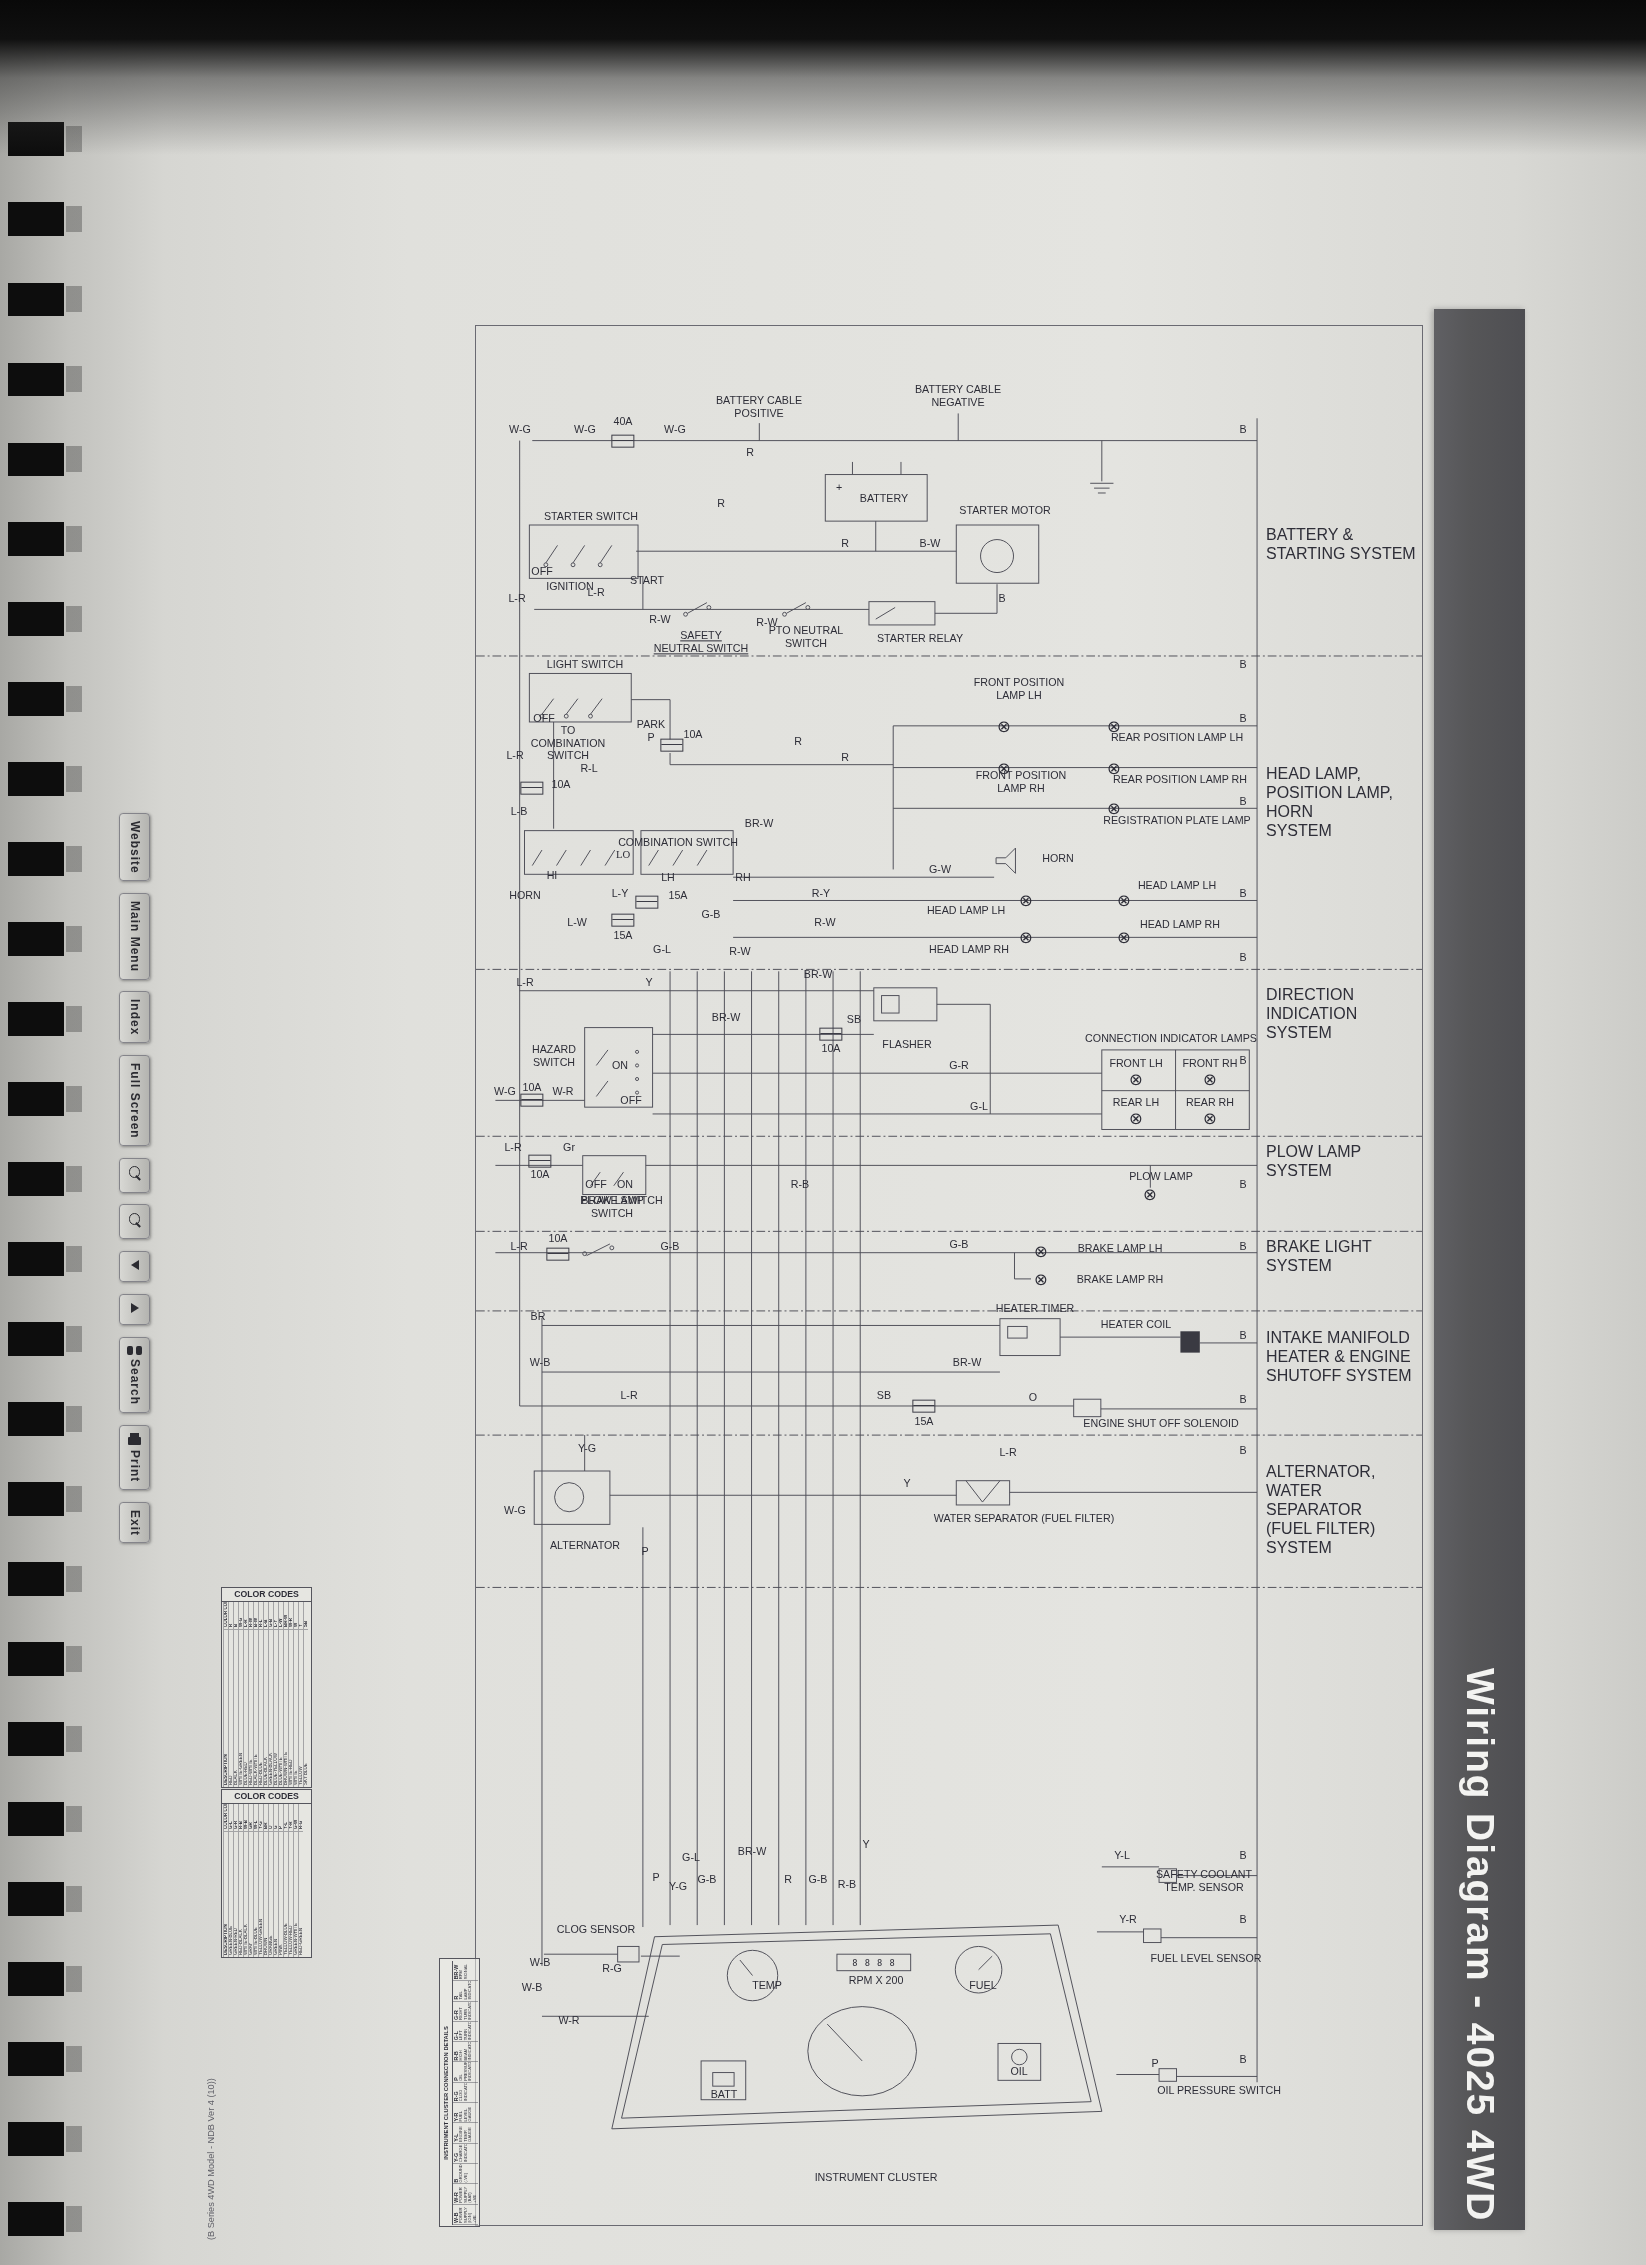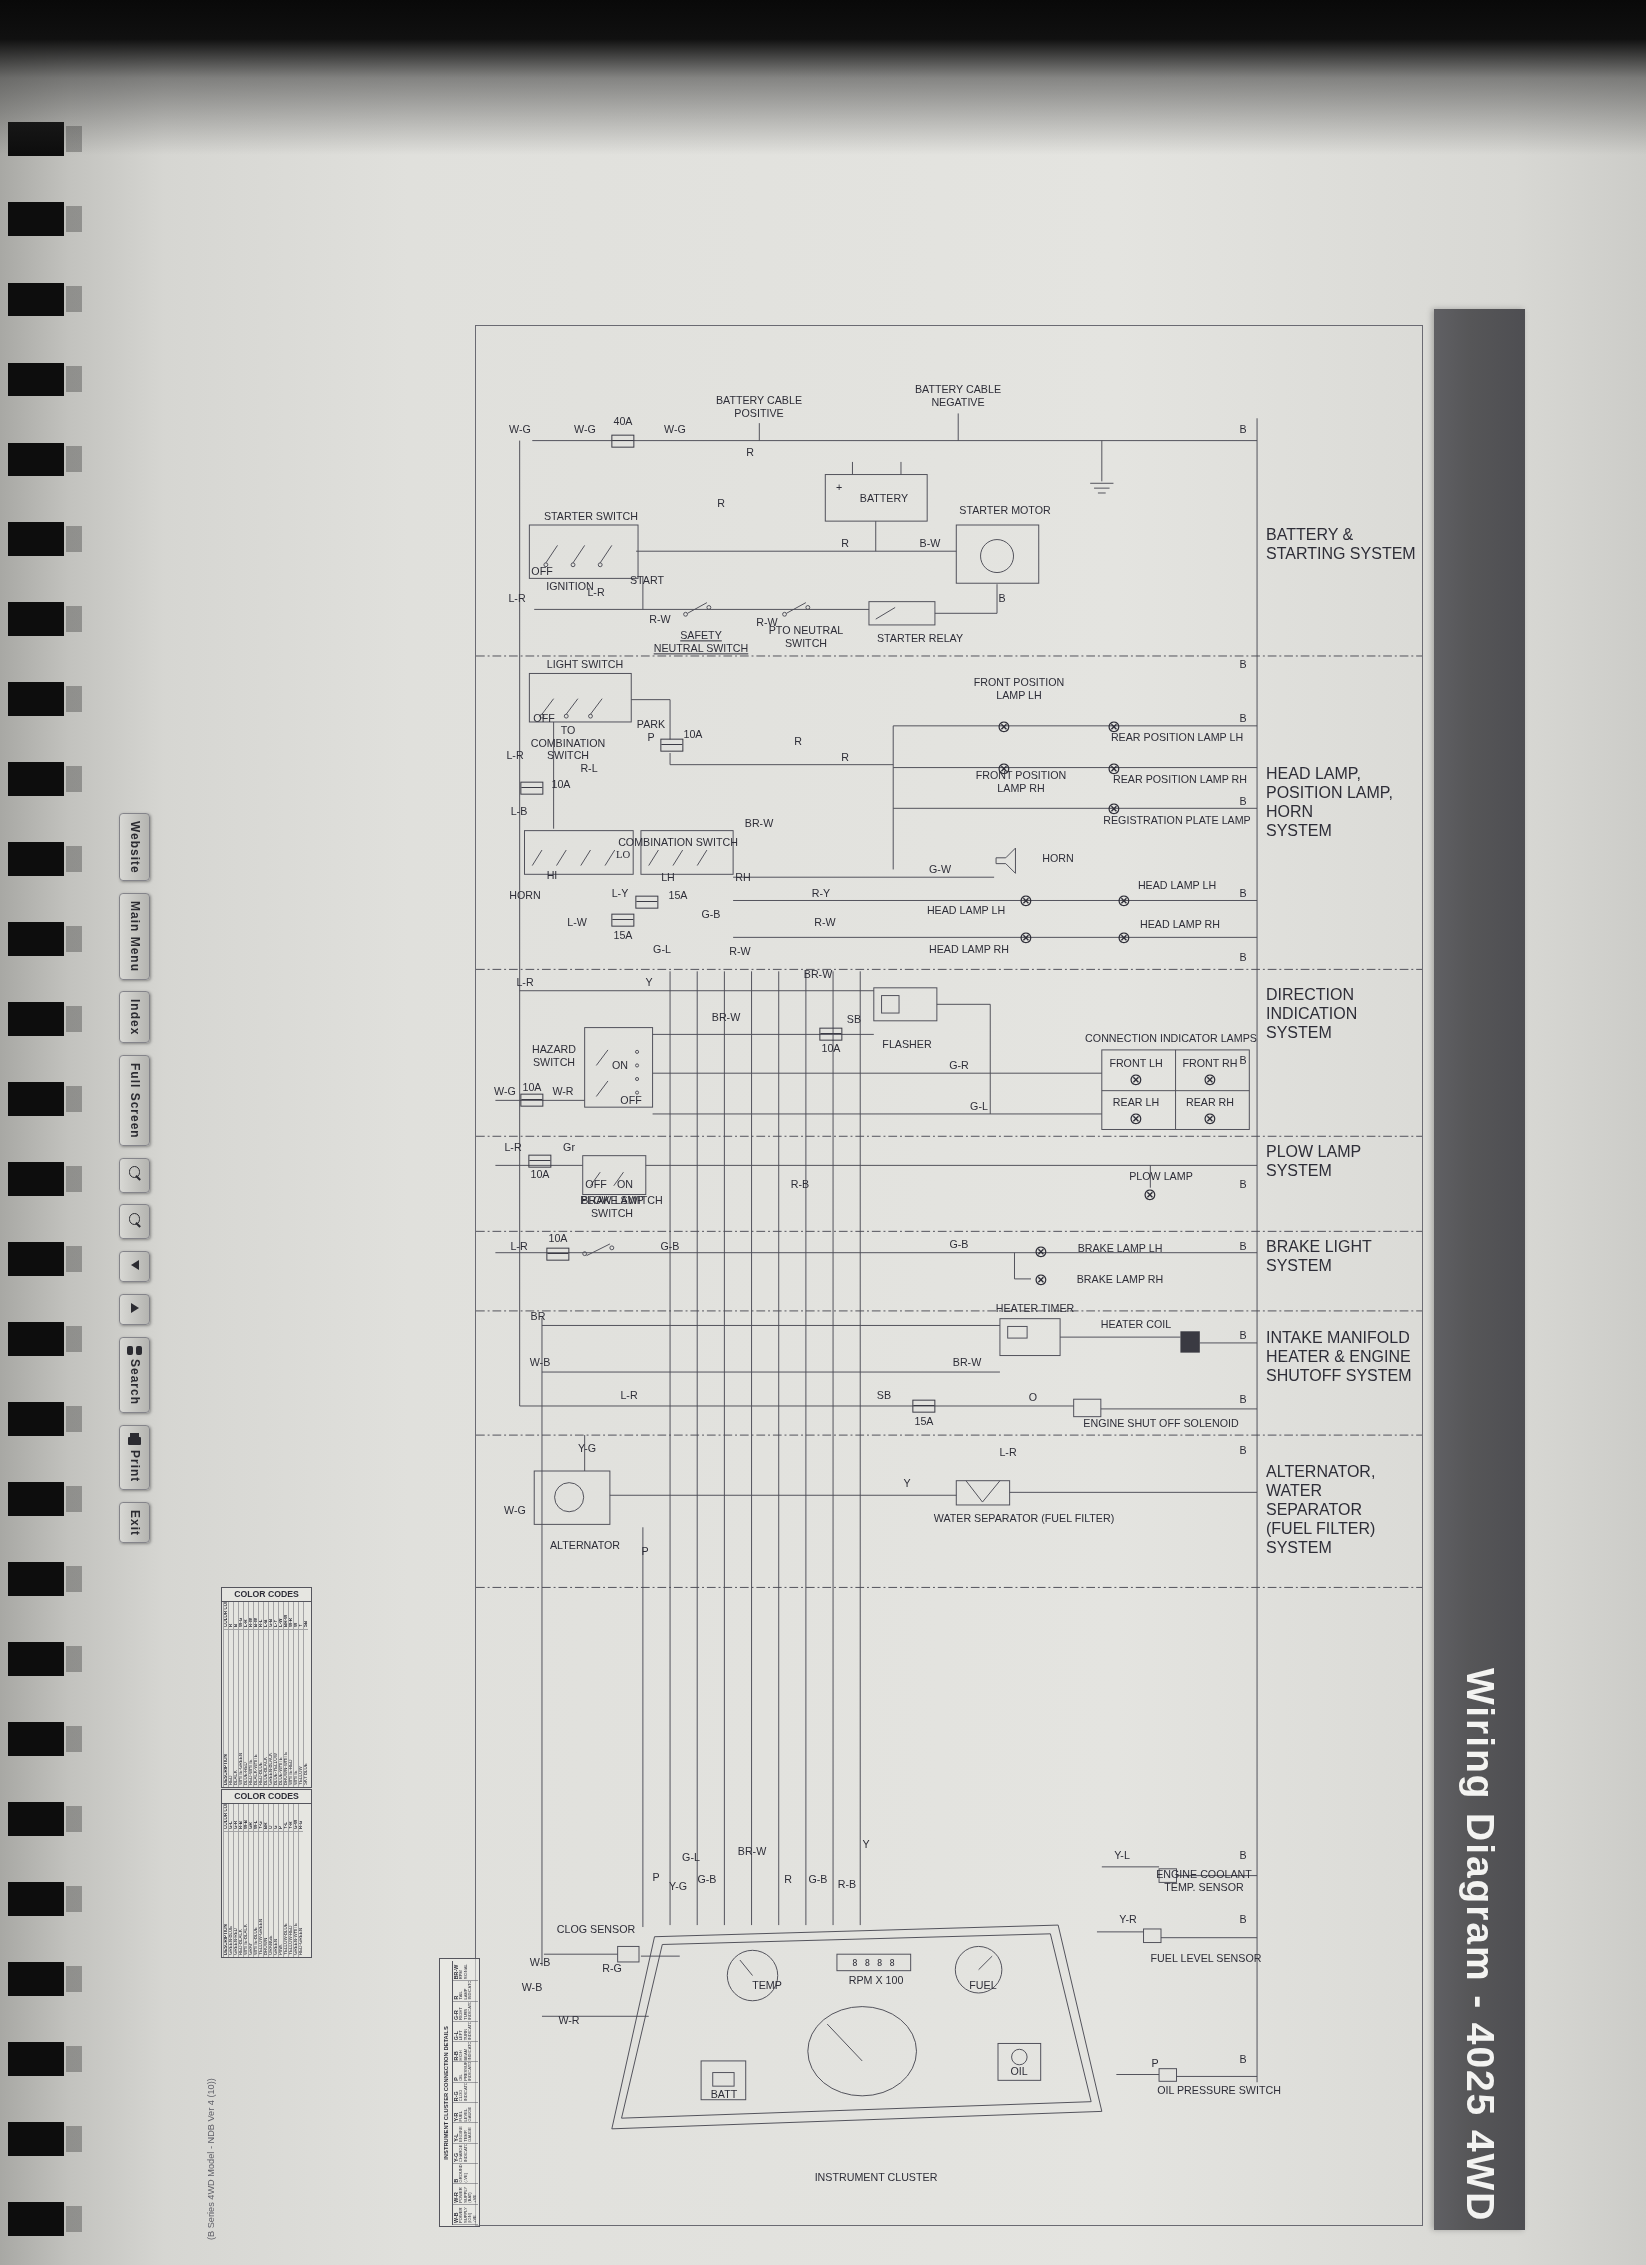--- a/index.html
+++ b/index.html
@@ -430,32 +430,32 @@
         <span class="an an-w" style="left: 215px; top: 1531px;">G-L</span>
         <span class="an an-w" style="left: 276px; top: 1525px;">BR-W</span>
         <span class="an an-w" style="left: 180px; top: 1551px;">P</span>
         <span class="an an-w" style="left: 202px; top: 1560px;">Y-G</span>
         <span class="an an-w" style="left: 231px; top: 1553px;">G-B</span>
         <span class="an an-w" style="left: 312px; top: 1553px;">R</span>
         <span class="an an-w" style="left: 342px; top: 1553px;">G-B</span>
         <span class="an an-w" style="left: 371px; top: 1558px;">R-B</span>
         <span class="an an-w" style="left: 390px; top: 1518px;">Y</span>
         <span class="an an-w" style="left: 646px; top: 1529px;">Y-L</span>
-        <span class="an an-c" style="left: 728px; top: 1555px;">ENGINE COOLANT
+        <span class="an an-c" style="left: 728px; top: 1555px;">SAFETY COOLANT
 TEMP. SENSOR</span>
         <span class="an an-w" style="left: 652px; top: 1593px;">Y-R</span>
         <span class="an an-c" style="left: 730px; top: 1632px;">FUEL LEVEL SENSOR</span>
         <span class="an an-c" style="left: 120px; top: 1603px;">CLOG SENSOR</span>
         <span class="an an-w" style="left: 64px; top: 1636px;">W-B</span>
         <span class="an an-w" style="left: 136px; top: 1642px;">R-G</span>
         <span class="an an-w" style="left: 56px; top: 1661px;">W-B</span>
         <span class="an an-w" style="left: 93px; top: 1694px;">W-R</span>
         <span class="an an-c" style="left: 291px; top: 1659px;">TEMP</span>
         <span class="an an-d" style="left: 398px; top: 1637px;">8 8 8 8</span>
-        <span class="an an-c" style="left: 400px; top: 1654px;">RPM X 100</span>
+        <span class="an an-c" style="left: 400px; top: 1654px;">RPM X 200</span>
         <span class="an an-c" style="left: 507px; top: 1659px;">FUEL</span>
         <span class="an an-c" style="left: 248px; top: 1768px;">BATT</span>
         <span class="an an-c" style="left: 543px; top: 1745px;">OIL</span>
         <span class="an an-c" style="left: 400px; top: 1851px;">INSTRUMENT CLUSTER</span>
         <span class="an an-c" style="left: 743px; top: 1764px;">OIL PRESSURE SWITCH</span>
         <span class="an an-w" style="left: 679px; top: 1737px;">P</span>
         <span class="an an-w" style="left: 767px; top: 1529px;">B</span>
         <span class="an an-w" style="left: 767px; top: 1593px;">B</span>
         <span class="an an-w" style="left: 767px; top: 1733px;">B</span>
       </div>

